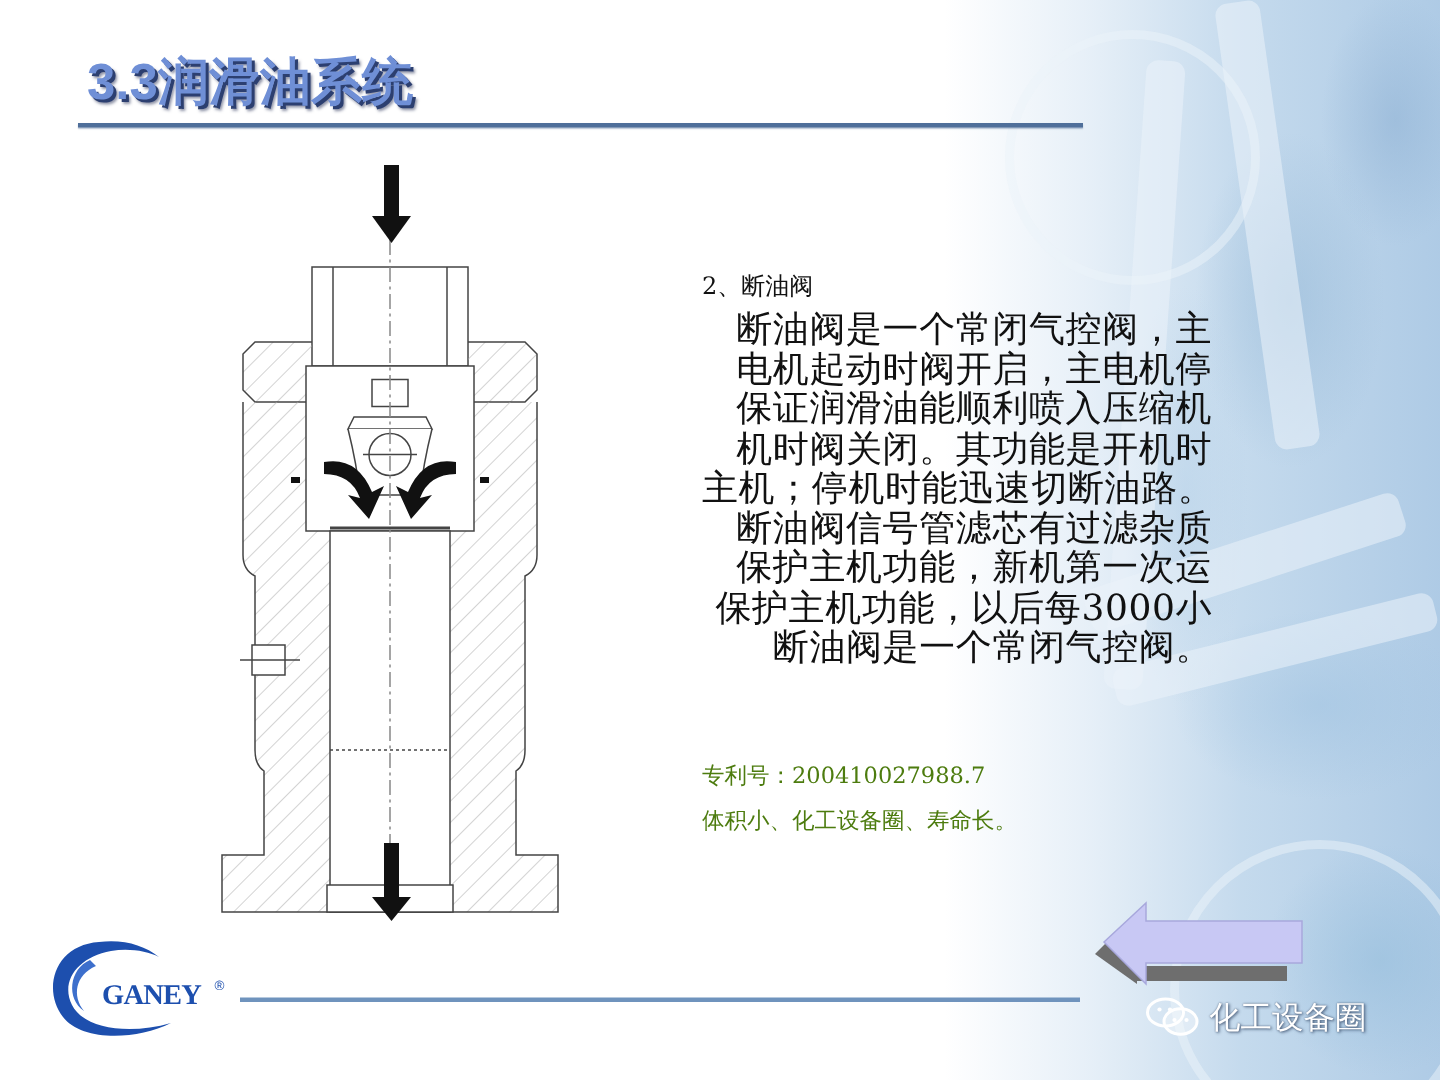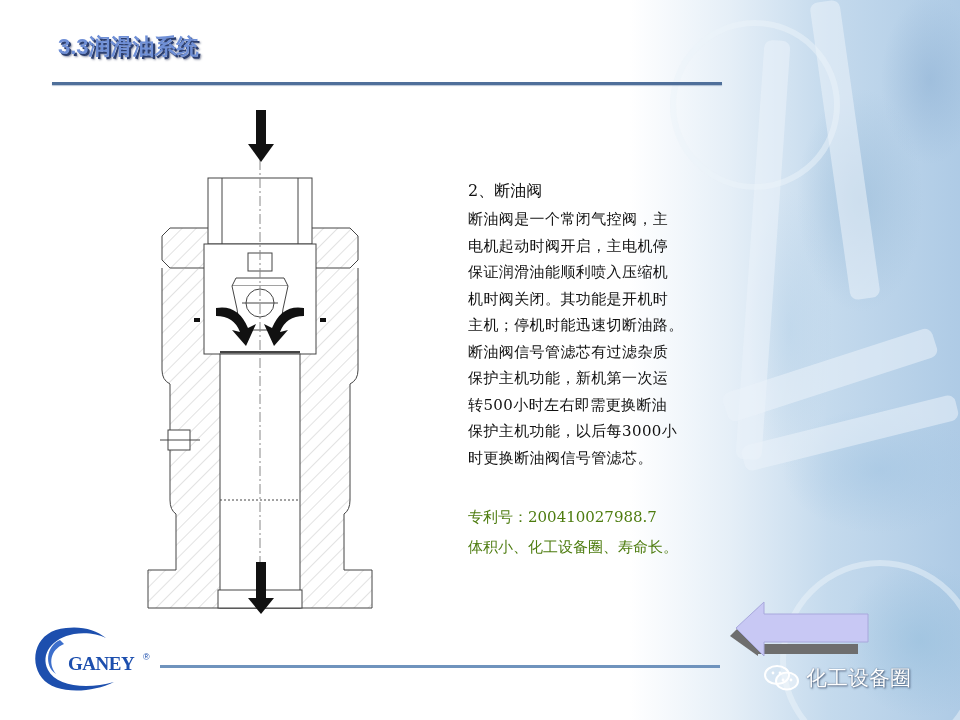--- a/index.html
+++ b/index.html
@@ -19,33 +19,33 @@
         radial-gradient(ellipse 60px 200px at 160px 330px, rgba(175,205,230,0.45), rgba(175,205,230,0) 70%),
         linear-gradient(90deg, rgba(255,255,255,1) 0%, rgba(225,236,246,0.85) 30%, rgba(190,214,235,0.9) 60%, rgba(170,200,228,0.95) 100%);
     }
     .bg-photo .stripe { position: absolute; background: rgba(235,243,250,0.55); border-radius: 8px; }
     .bg-photo .ring { position: absolute; border: 6px solid rgba(235,243,250,0.5); border-radius: 50%; }
 
     
     .title {
       position: absolute; left: 58px; top: 32px;
       font-family: "Liberation Sans", "DejaVu Sans", sans-serif;
-      font-size: 22px; font-weight: bold; color: #6f8fd6;
+      font-size: 34px; font-weight: bold; color: #6f8fd6;
       letter-spacing: 0px;
       text-shadow: 2px 2px 0 #2c3f70, 3px 3px 2px rgba(30,40,80,0.5);
     }
     .title-rule { position: absolute; left: 52px; top: 82px; width: 670px; height: 3px; background: #4f6f9a; box-shadow: 0 1px 1px rgba(80,110,150,0.4); }
 
     
     .diagram { position: absolute; left: 140px; top: 100px; width: 240px; height: 520px; }
 
     
     .text-block { position: absolute; left: 468px; top: 176px; width: 340px; color: #111; }
     .subhead { font-size: 16px; line-height: 30px; }
-    .para { font-size: 15px; line-height: 26.5px; margin-top: 0px; letter-spacing: 0.4px; }
+    .para { font-size: 24px; line-height: 26.5px; margin-top: 0px; letter-spacing: 0.4px; text-align: right; }
     .para .ln { display: block; white-space: nowrap; }
     .extra { position: absolute; left: 468px; top: 502px; font-size: 15px; line-height: 30px; color: #4d7c0f; }
     .extra .ln { display: block; white-space: nowrap; }
 
     
     .logo { position: absolute; left: 26px; top: 620px; width: 140px; height: 80px; }
     .logo-text {
       position: absolute; left: 42px; top: 33px;
       font-family: "Liberation Serif", "DejaVu Serif", serif;
       font-weight: bold; font-size: 19px; color: #1d4fae; letter-spacing: -0.5px;
@@ -138,23 +138,22 @@
   <div class="text-block">
     <div class="subhead">2、断油阀</div>
     <div class="para">
       <span class="ln">断油阀是一个常闭气控阀，主</span>
       <span class="ln">电机起动时阀开启，主电机停</span>
       <span class="ln">保证润滑油能顺利喷入压缩机</span>
       <span class="ln">机时阀关闭。其功能是开机时</span>
       <span class="ln">主机；停机时能迅速切断油路。</span>
       <span class="ln">断油阀信号管滤芯有过滤杂质</span>
       <span class="ln">保护主机功能，新机第一次运</span>
-      <span class="ln">转500小时左右即需更换断油</span>
       <span class="ln">保护主机功能，以后每3000小</span>
-      <span class="ln">时更换断油阀信号管滤芯。</span>
+      <span class="ln">断油阀是一个常闭气控阀。</span>
     </div>
   </div>
 
   <div class="extra">
     <span class="ln">专利号：200410027988.7</span>
     <span class="ln">体积小、化工设备圈、寿命长。</span>
   </div>
 
   <div class="logo">
     <svg width="140" height="80" viewBox="0 0 140 80">

